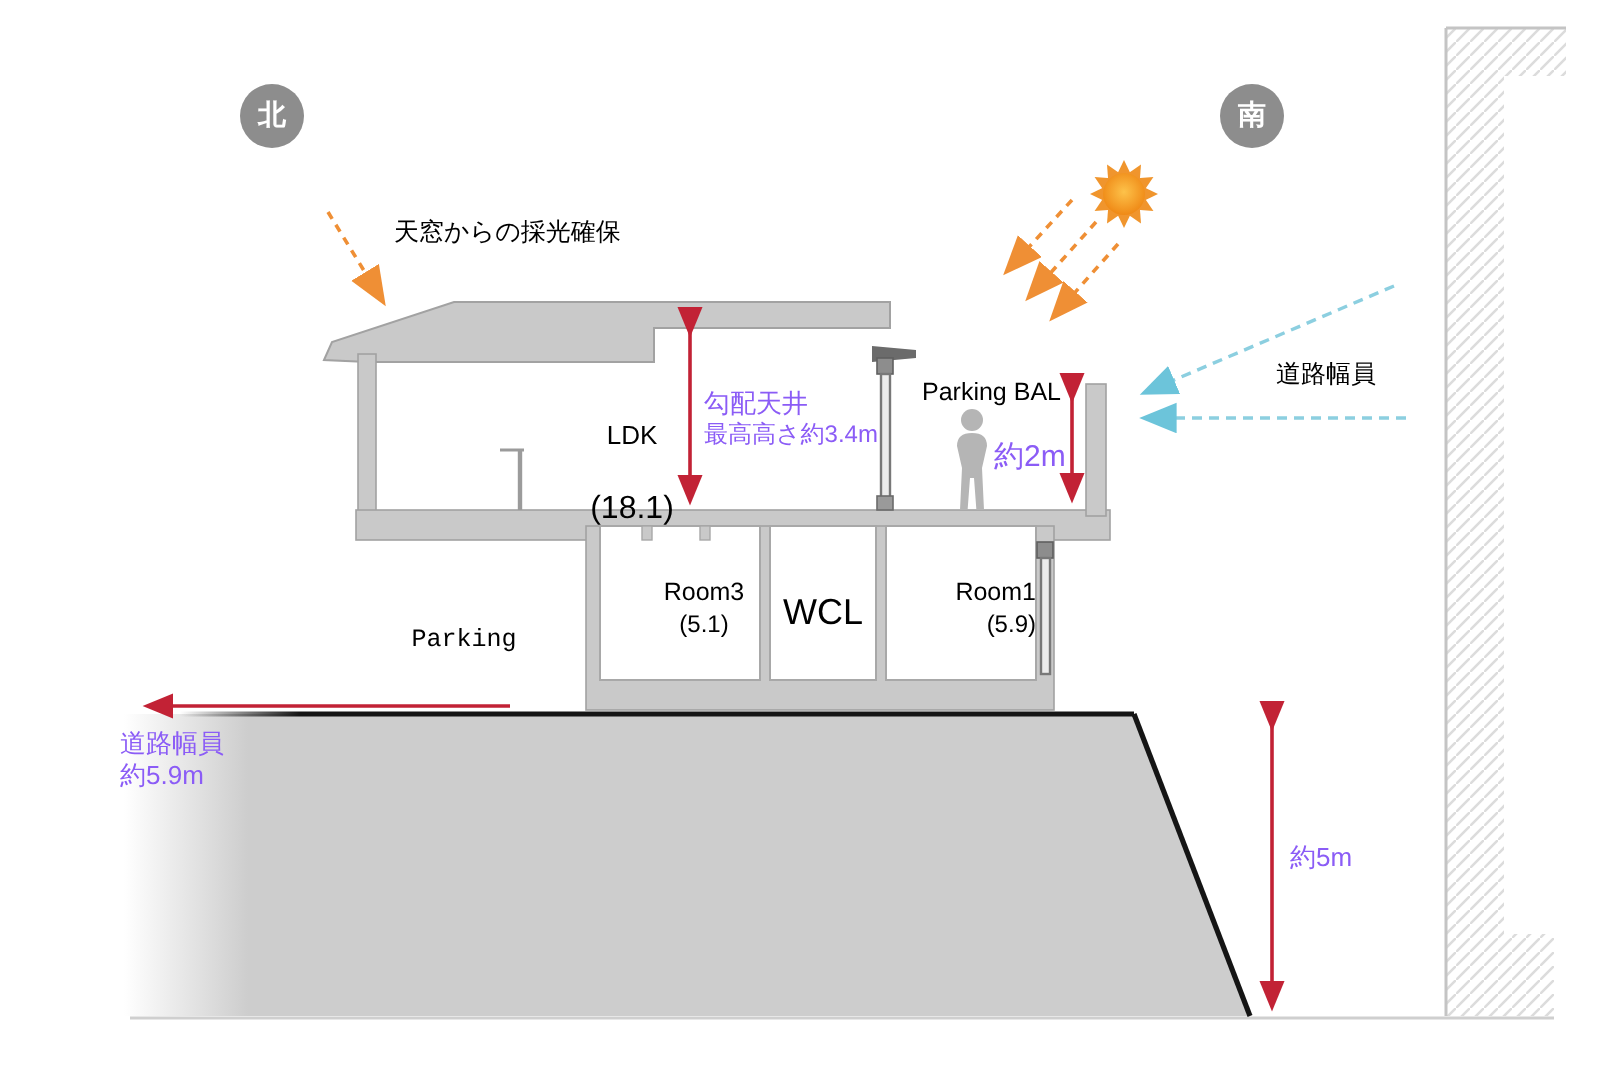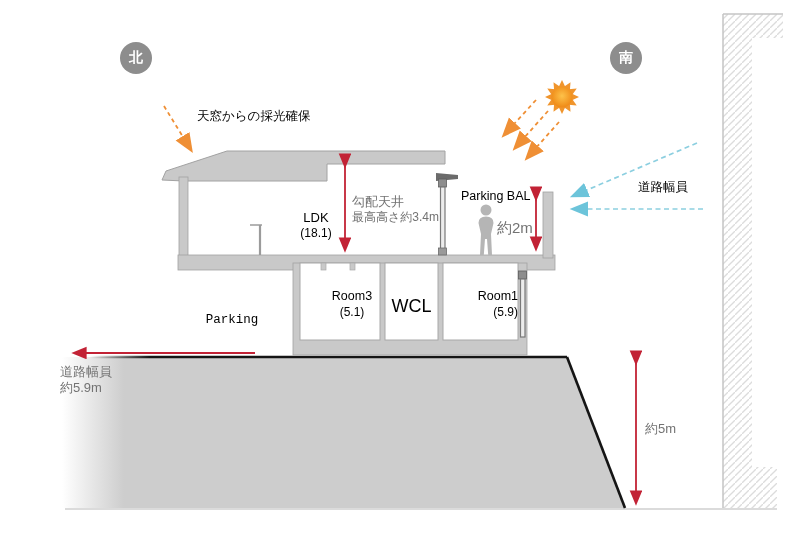--- a/index.html
+++ b/index.html
@@ -8,21 +8,21 @@
     font-family:"Liberation Sans","DejaVu Sans",sans-serif;
     background:#ffffff;
   }
   #stage svg{position:absolute;left:0;top:0;}
   .lbl{position:absolute;white-space:nowrap;color:#000000;}
   .badge{
     position:absolute;width:32px;height:32px;border-radius:50%;
     background:#8d8d8d;color:#fff;font-size:14px;font-weight:bold;
     display:flex;align-items:center;justify-content:center;
   }
-  .red{color:#737373;}
+  .red{color:#8b5cf6;}
   .center{text-align:center;}
   .lh{line-height:1.25;}
 </style>
 </head>
 <body>
 
 <div id="stage">
 
   <svg width="800" height="540" viewBox="0 0 800 540">
     <defs>
@@ -155,21 +155,21 @@
 
   <div class="lbl" style="left:638px;top:179px;font-size:12.5px;">道路幅員</div>
 
   <div class="lbl red lh" style="left:352px;top:194px;">
     <div style="font-size:13px;">勾配天井</div>
     <div style="font-size:12px;">最高高さ約3.4m</div>
   </div>
 
   <div class="lbl center lh" style="left:284px;top:210px;width:64px;">
     <div style="font-size:13px;">LDK</div>
-    <div style="font-size:12px;">(18.1)</div>
+    <div style="font-size:16px;margin-top:19px;">(18.1)</div>
   </div>
 
   <div class="lbl" style="left:461px;top:189px;font-size:12.5px;">Parking BAL</div>
 
   <div class="lbl red" style="left:497px;top:219px;font-size:15px;">約2m</div>
 
   <div class="lbl center lh" style="left:312px;top:289px;width:80px;">
     <div style="font-size:12.5px;">Room3</div>
     <div style="font-size:12px;">(5.1)</div>
   </div>

